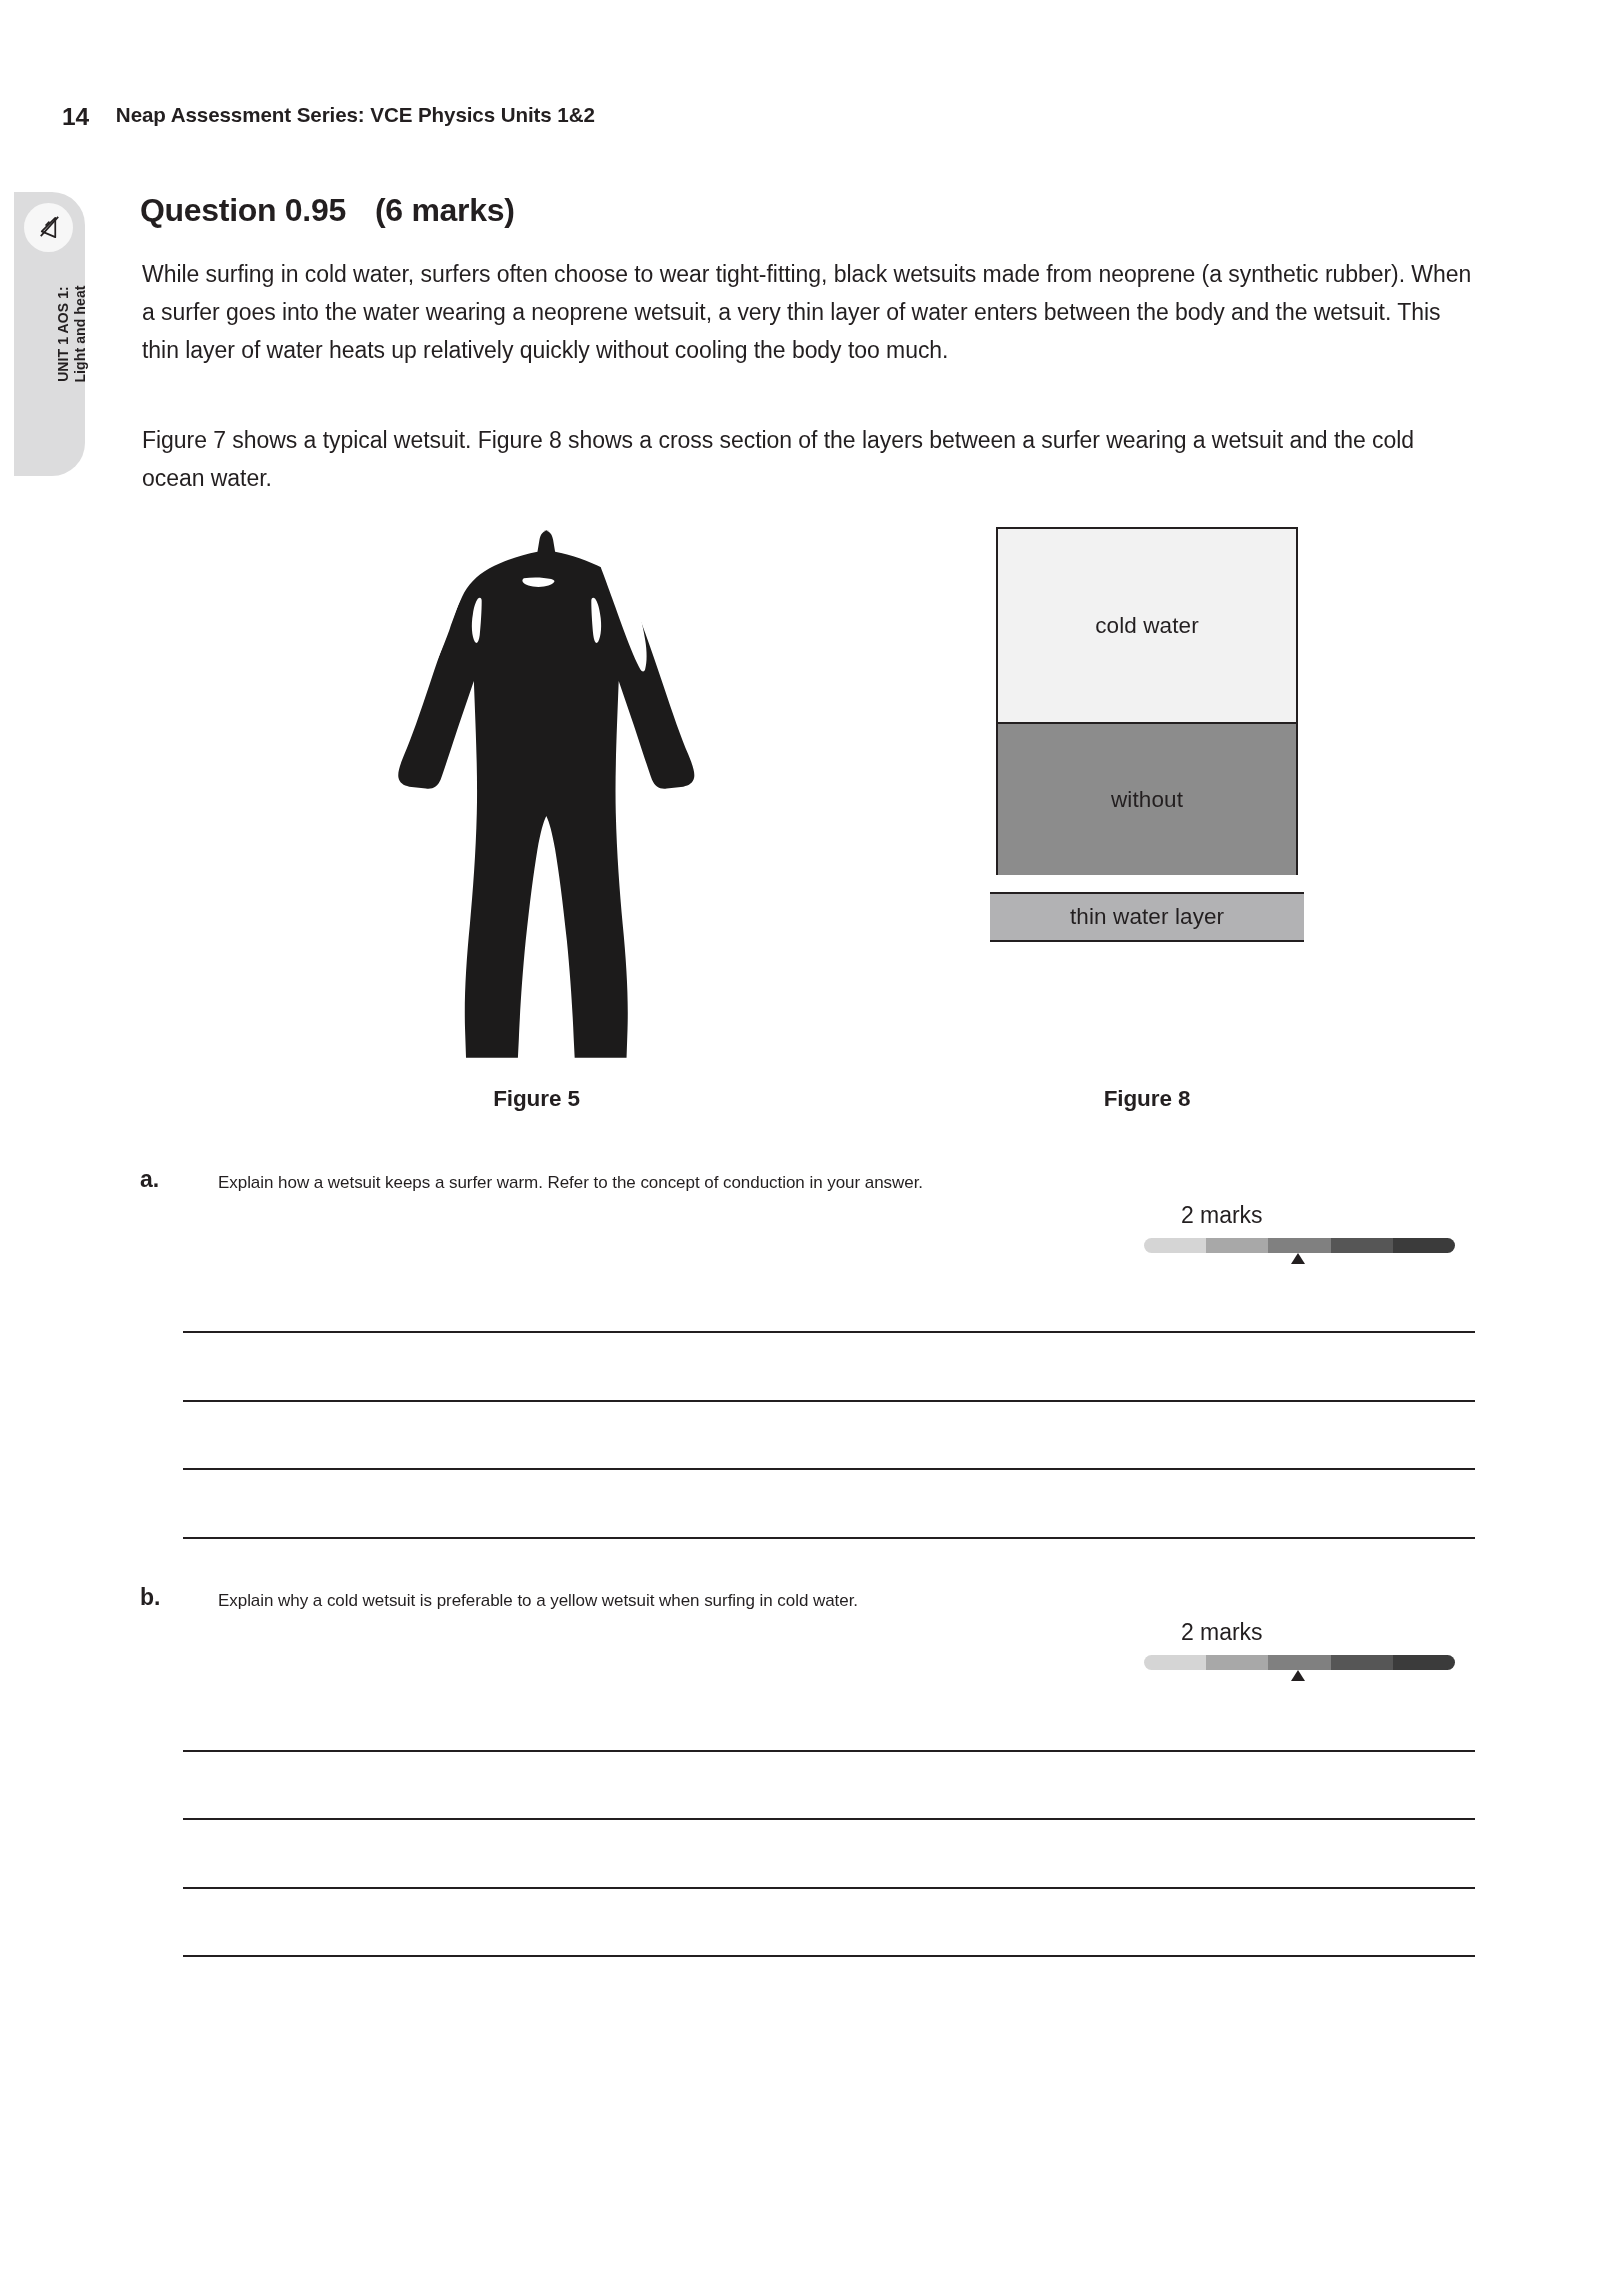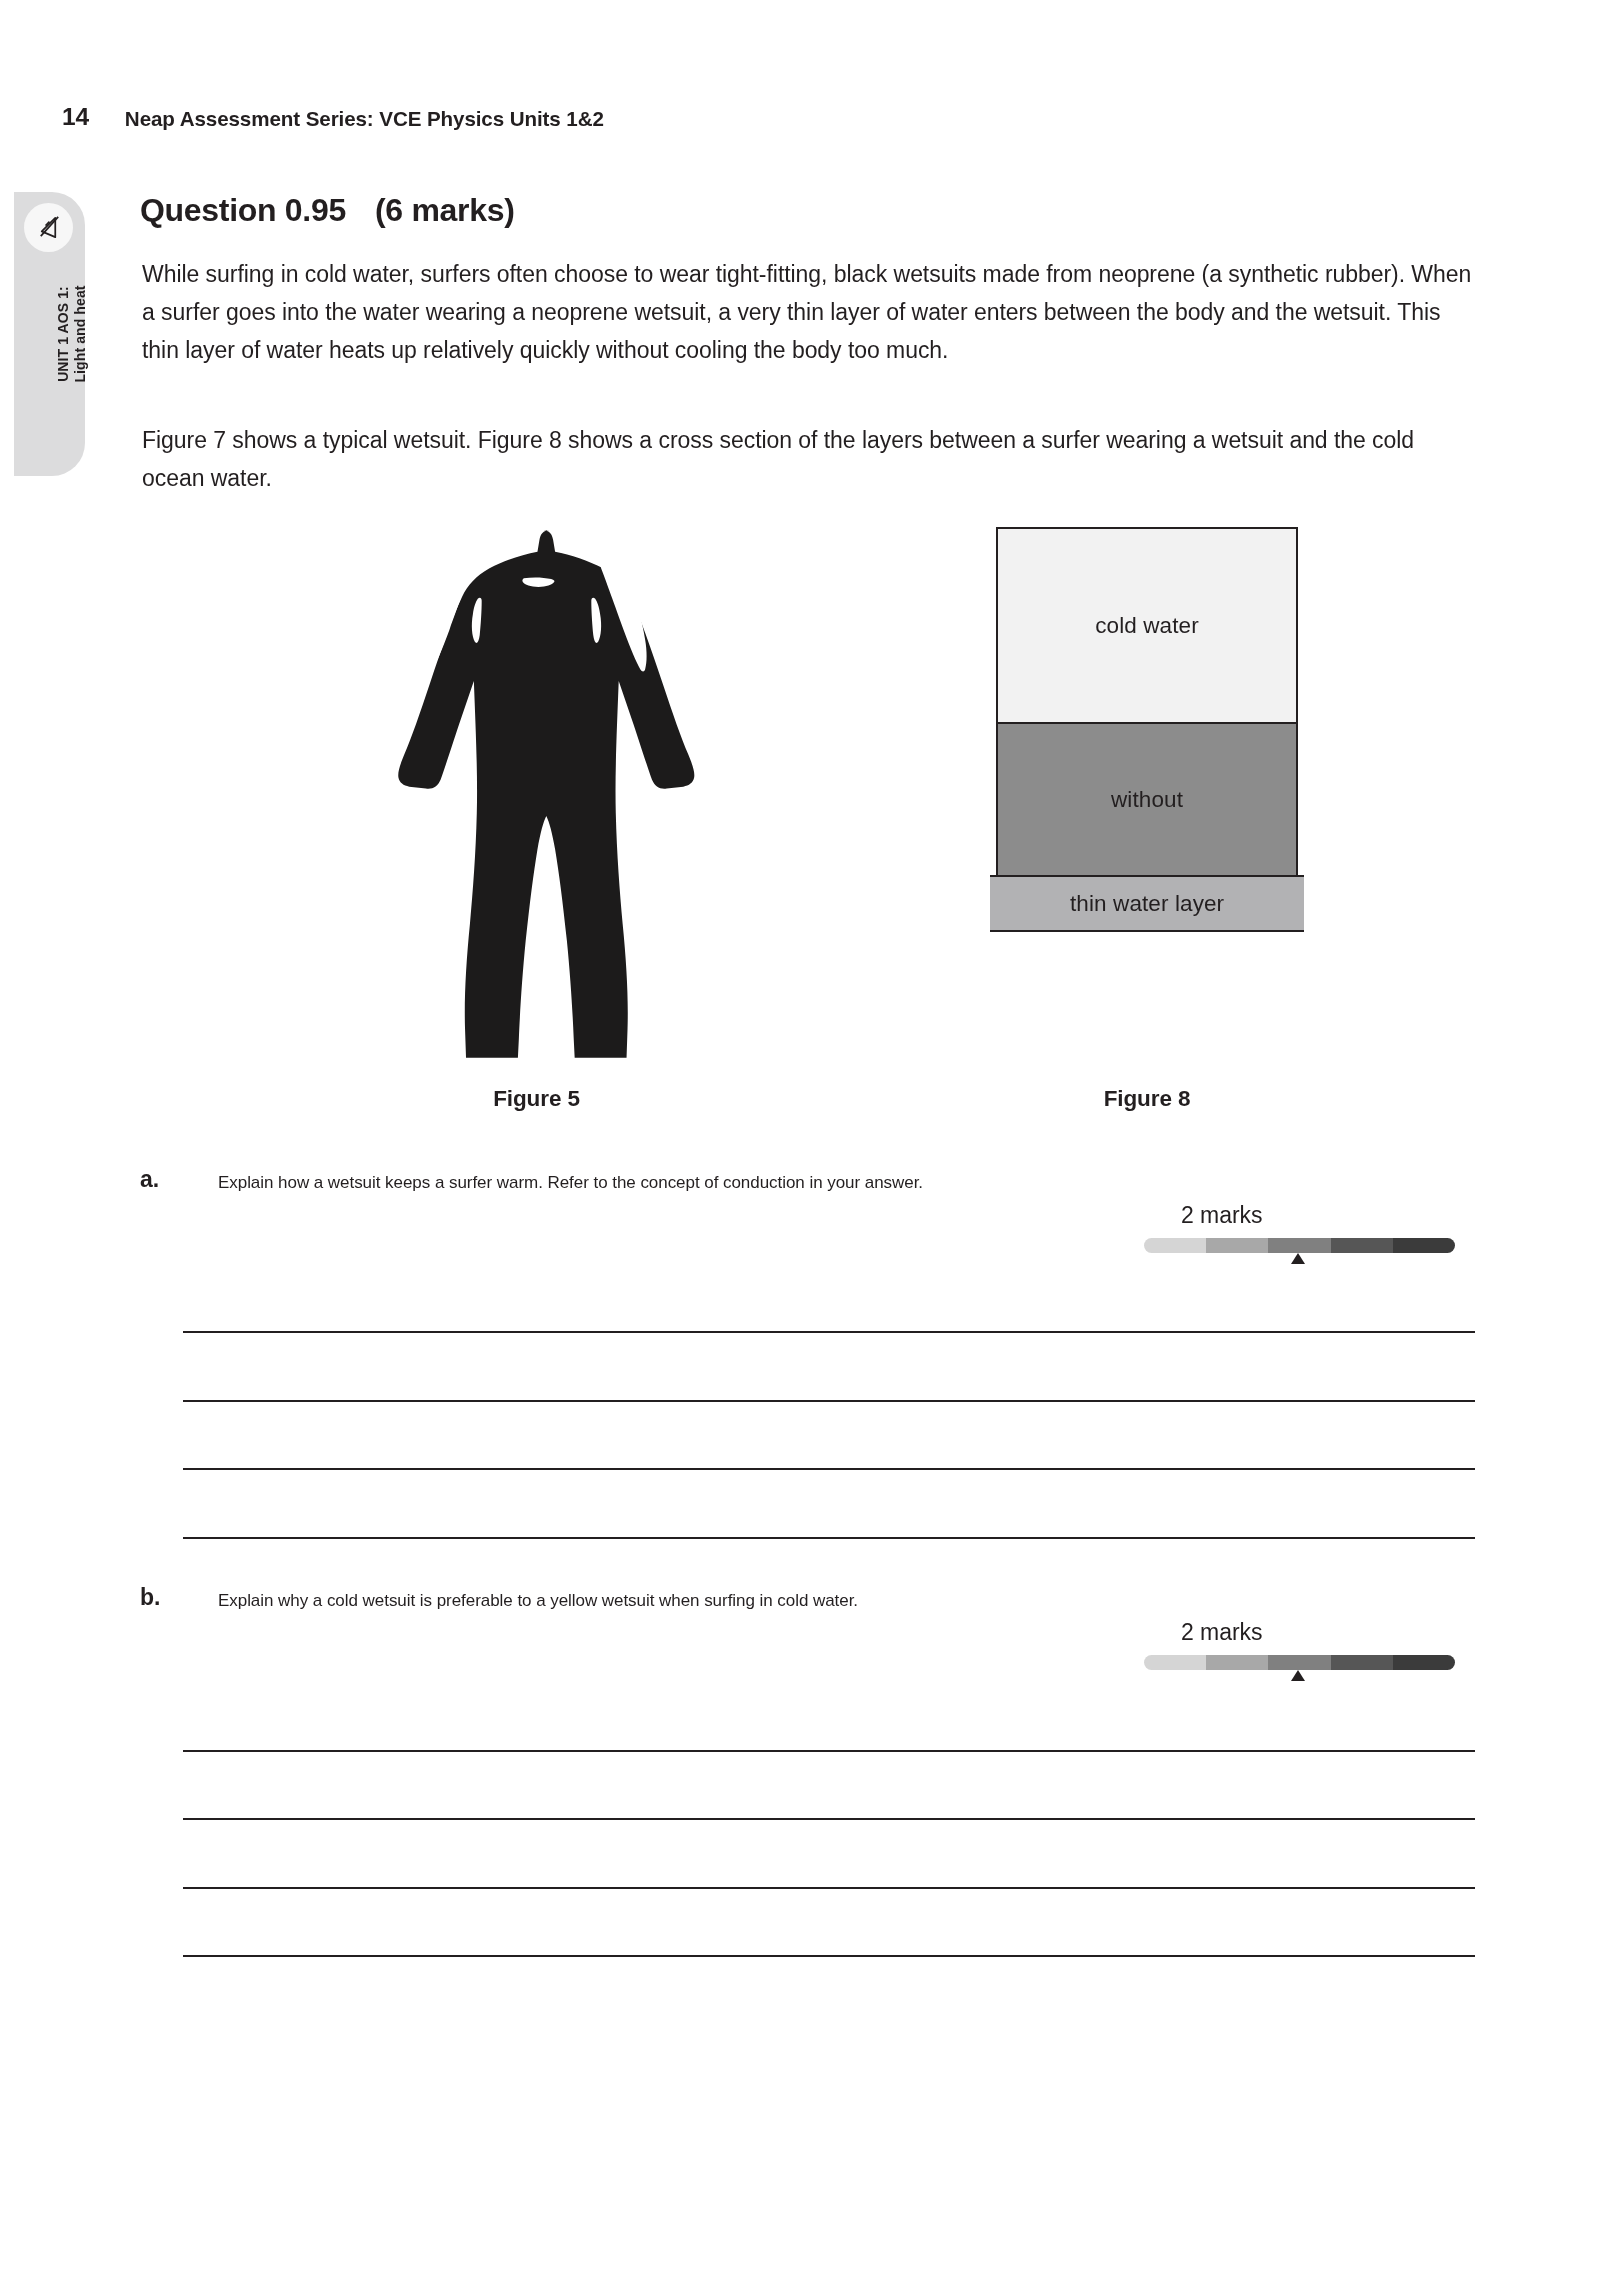--- a/index.html
+++ b/index.html
@@ -18,22 +18,22 @@
     background: #ffffff;
     overflow: hidden;
   }
 
   
   .runhead {
     position: absolute;
     left: 62px;
     top: 103px;
     display: flex;
-    align-items: flex-end;
-    gap: 36px;
+    align-items: flex-start;
+    gap: 27px;
   }
   .runhead .pageno {
     font-size: 24.5px;
     font-weight: bold;
     letter-spacing: -0.2px;
   }
   .runhead .title {
     font-size: 20.6px;
     font-weight: bold;
     letter-spacing: -0.1px;
@@ -133,21 +133,21 @@
     border: 2px solid #231f20;
     display: flex;
     align-items: center;
     justify-content: center;
     font-size: 22.5px;
     color: #231f20;
     letter-spacing: 0.1px;
   }
   .layer.cold   { top: 0px;   height: 195px; border-bottom: none; }
   .layer.neo    { top: 195px; height: 153px; border-bottom: none; }
-  .layer.thin   { top: 348px; height: 57px;  left: -5.9px; width: 314px;
+  .layer.thin   { top: 365px; height: 50px;  left: -5.9px; width: 314px;
                   border-left: none; border-right: none; }
   .layer.body   { top: 398px; height: 133px; border-top: none; }
 
   .figcap {
     position: absolute;
     font-size: 22.5px;
     font-weight: bold;
     letter-spacing: -0.1px;
     color: #231f20;
   }

